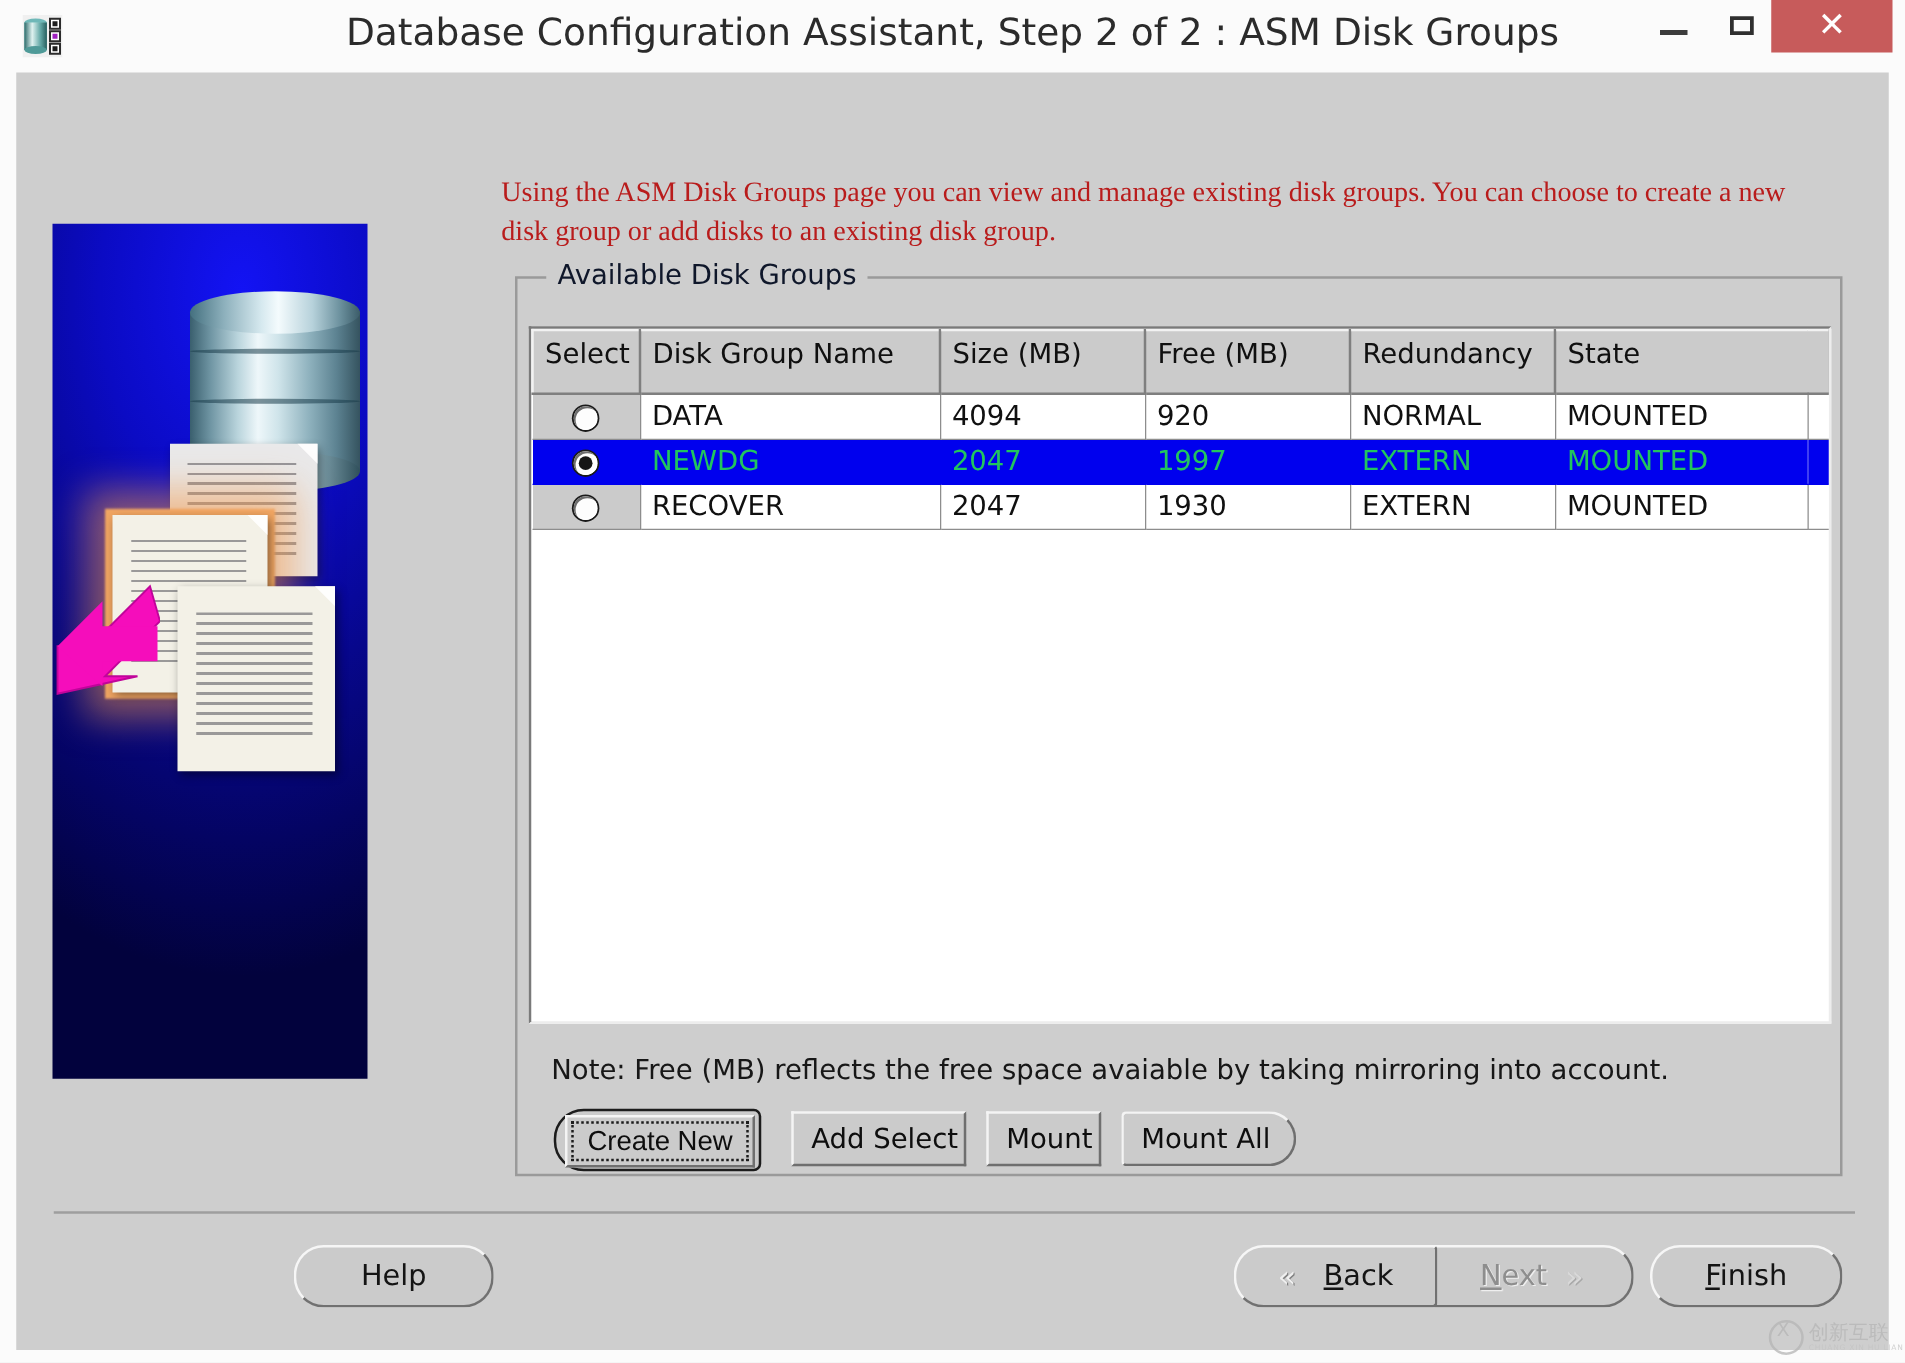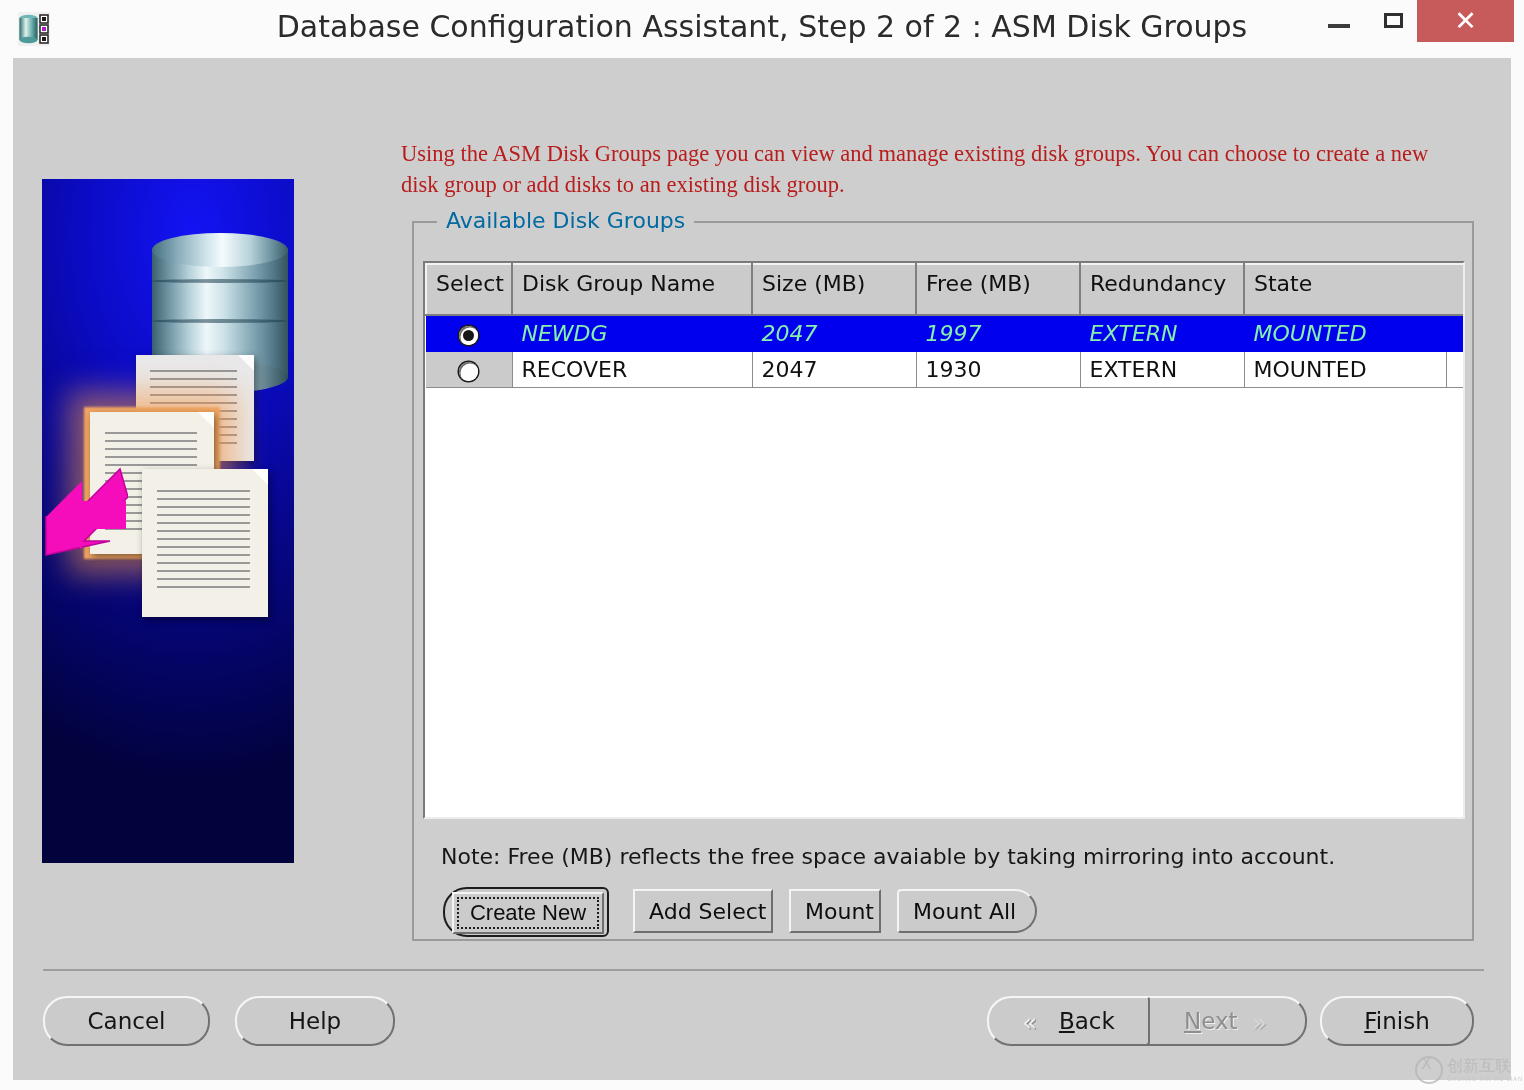--- a/index.html
+++ b/index.html
@@ -210,21 +210,21 @@
     border: 2px solid #9a9a9a;
     border-top-color: #9a9a9a;
     box-sizing: border-box;
   }
   #groupbox-title {
     position: absolute;
     left: 424px; top: 150px;
     padding: 0 9px;
     background: #cecece;
     font-size: 22px;
-    color: #0369a1;
+    color: #0f172a;
     font-family: "DejaVu Sans", sans-serif;
     white-space: nowrap;
   }
 
   
   #table-wrap {
     position: absolute;
     left: 410px; top: 203px;
     width: 1042px;
     height: 558px;
@@ -269,24 +269,23 @@
     overflow: hidden;
   }
   table.dg td.sel-cell {
     background: #cbcbcb;
     text-align: center;
     padding: 0;
     border-right: 1px solid #8d8d8d;
   }
   table.dg tr.selected td {
     background: #0000ee;
-    color: #86efac;
+    color: #22c55e;
     border-right-color: #0000ee;
     border-bottom-color: #0000ee;
-    font-style: italic;
   }
   table.dg tr.selected td.sel-cell {
     background: #0000ee;
   }
   
   .radio {
     display: inline-block;
     width: 19px; height: 19px;
     border-radius: 50%;
     background: #fdfdfd;
@@ -576,20 +575,31 @@
             <th>Select</th>
             <th>Disk Group Name</th>
             <th>Size (MB)</th>
             <th>Free (MB)</th>
             <th>Redundancy</th>
             <th colspan="2">State</th>
           </tr>
         </thead>
         <tbody>
 
+          <tr>
+            <td class="sel-cell">
+              <span class="radio"></span>
+            </td>
+            <td>DATA</td>
+            <td>4094</td>
+            <td>920</td>
+            <td>NORMAL</td>
+            <td>MOUNTED</td>
+            <td></td>
+          </tr>
 
           <tr class="selected">
             <td class="sel-cell">
               <span class="radio on"></span>
             </td>
             <td>NEWDG</td>
             <td>2047</td>
             <td>1997</td>
             <td>EXTERN</td>
             <td>MOUNTED</td>
@@ -617,21 +627,20 @@
       <div id="btn-create-wrap">
         <div id="btn-create">Create New</div>
       </div>
       <div class="btn3d" id="btn-add">Add Select</div>
       <div class="btn3d" id="btn-mount">Mount</div>
       <div class="btn3d" id="btn-mountall">Mount All</div>
     </div>
 
     <div id="separator"></div>
 
-    <div class="navbtn" id="btn-cancel">Cancel</div>
     <div class="navbtn" id="btn-help">Help</div>
 
     <div class="navbtn" id="btn-next">
       <span class="mnem">N</span><span>ext</span>&nbsp;&nbsp;<span class="chev dim">»</span>
     </div>
 
     <div class="navbtn" id="btn-back">
       <span class="chev">«</span>
       &nbsp;&nbsp;<span class="mnem">B</span><span>ack</span>
     </div>

